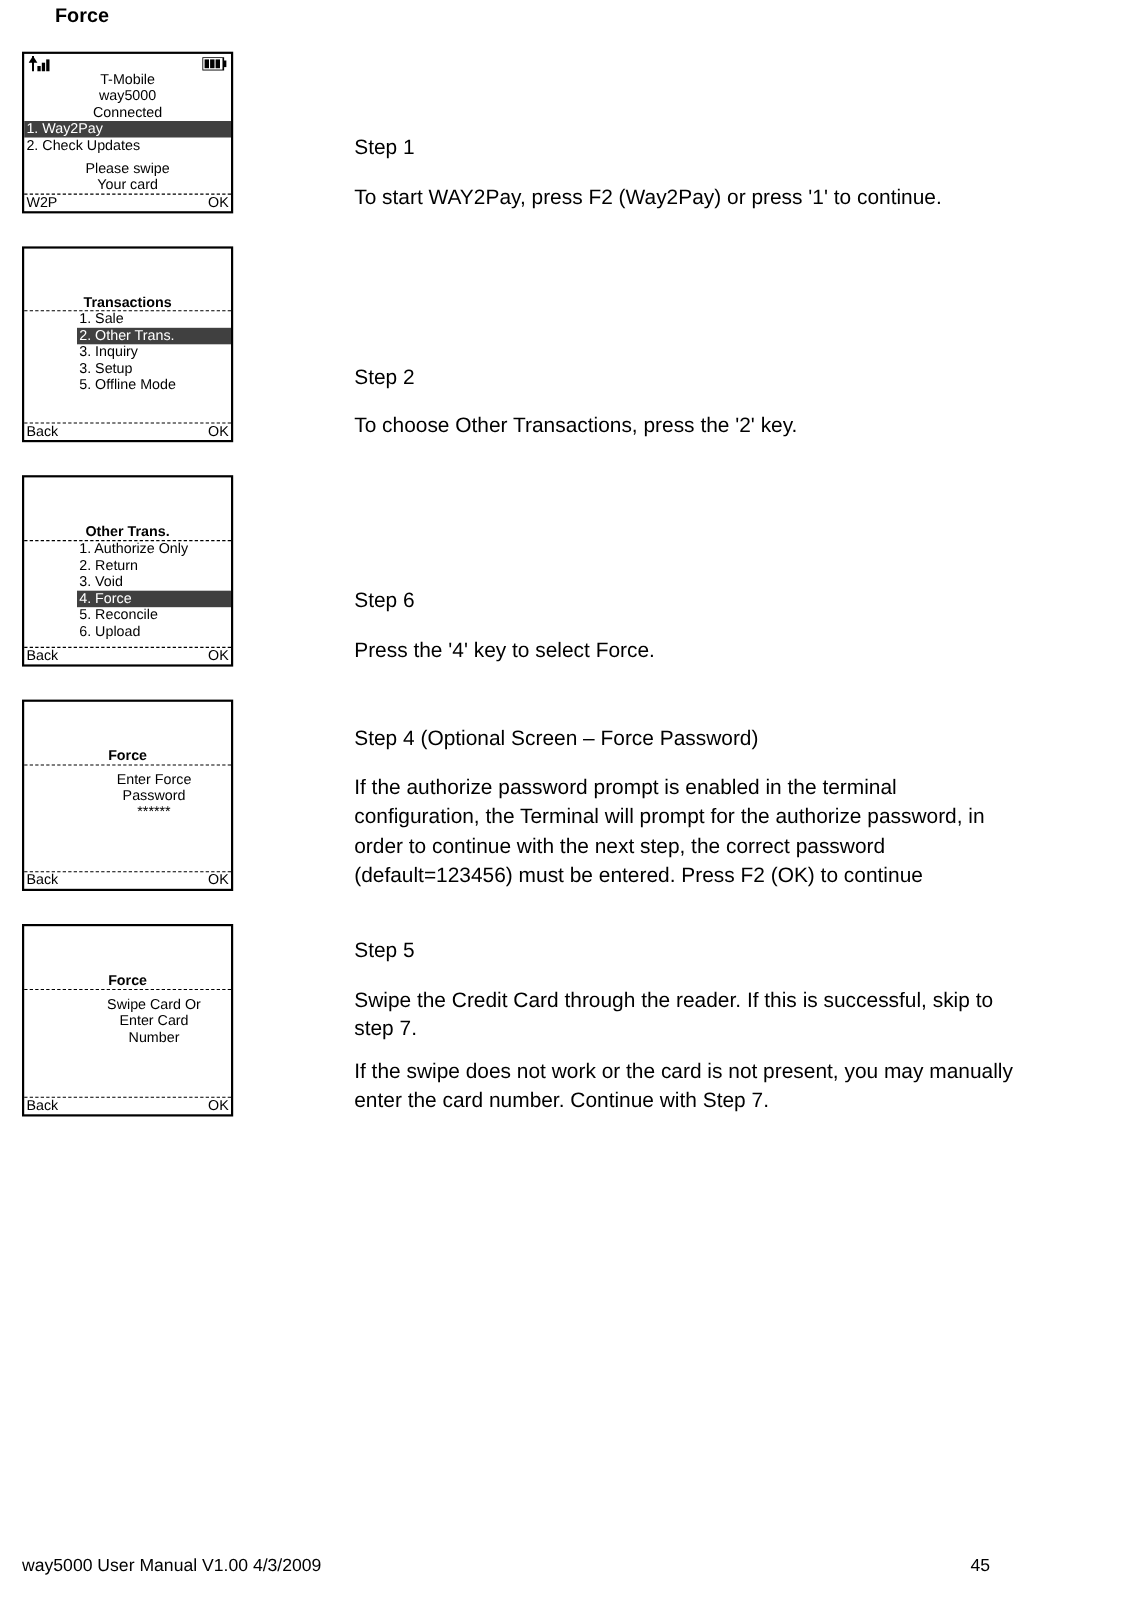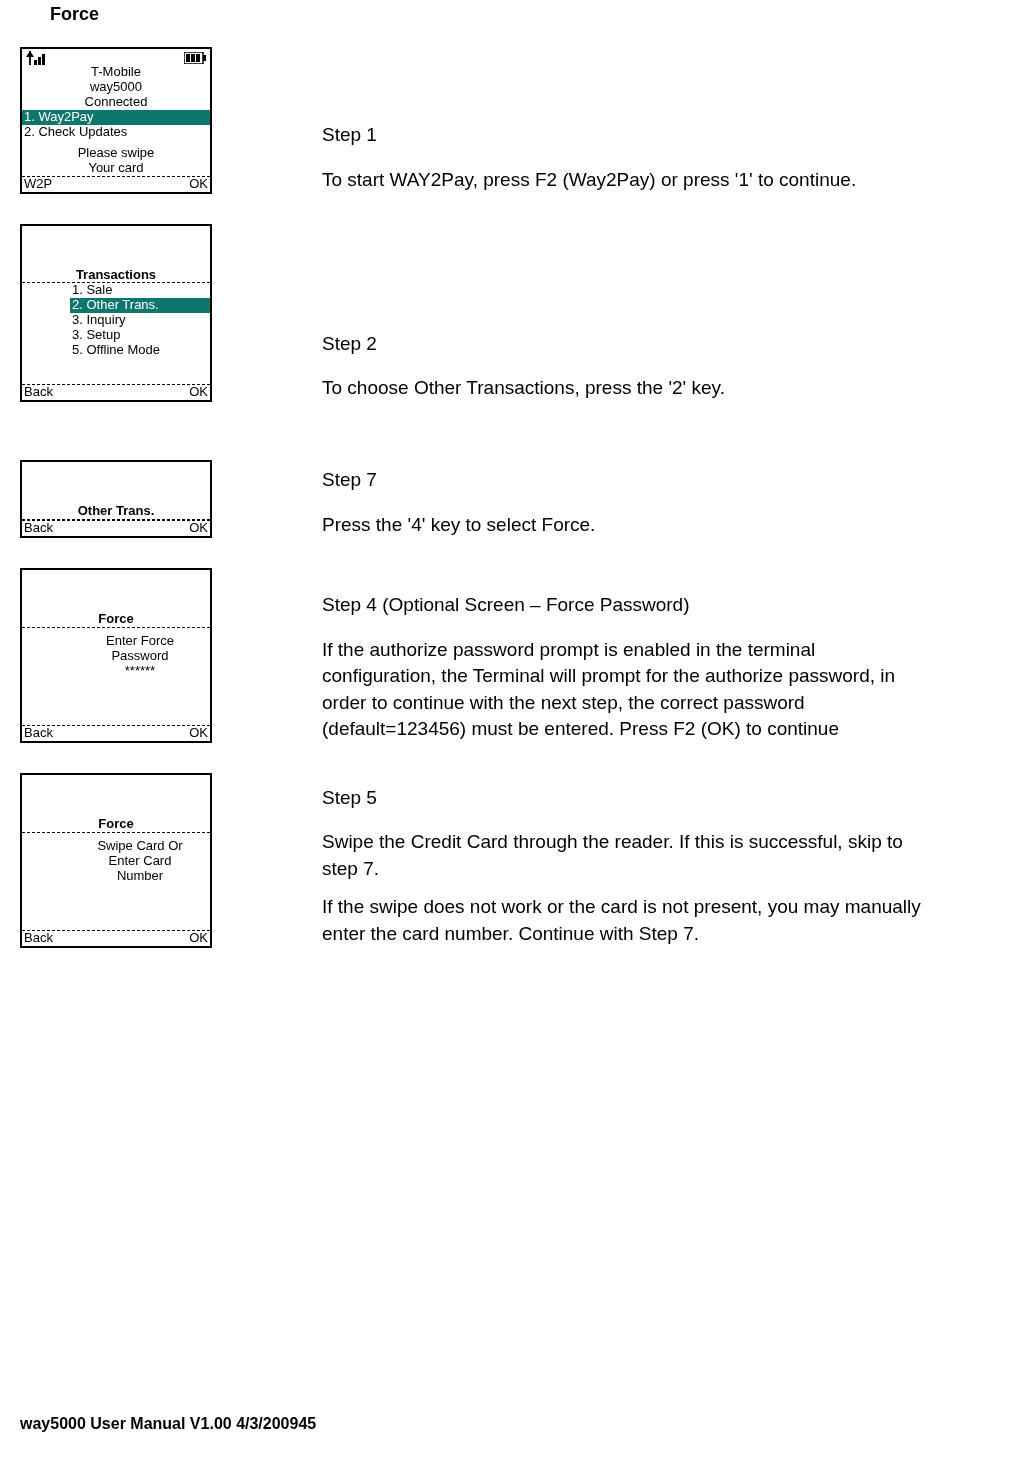--- a/index.html
+++ b/index.html
@@ -49,21 +49,21 @@
     margin-top: 42px;
   }
   .screen-center {
     text-align: center;
     padding: 0 2px;
   }
   .menu-item {
     padding: 0 2px;
   }
   .menu-item.selected {
-    background: #0f766e;
+    background: #404040;
     color: #fff;
   }
   .screen-body {
     min-height: 50px;
     margin-left: 48px;
   }
   .footer-row {
     display: flex;
     justify-content: space-between;
     border-top: 1px dashed #000;
@@ -77,23 +77,22 @@
   }
   .instructions .step-label {
     margin-bottom: 18px;
   }
   .page-footer {
     position: absolute;
     bottom: 24px;
     left: 20px;
     right: 30px;
     display: flex;
-    justify-content: flex-start;
+    justify-content: space-between;
     font-size: 16px;
-    font-weight: bold;
   }
   .spacer-small { height: 6px; }
   .spacer-med { height: 26px; }
   svg { display: block; }
 </style>
 </head>
 <body>
 
 <div class="page">
 
@@ -158,27 +157,36 @@
     </div>
     <div class="instructions" style="padding-top:20px">
       <div class="step-label">Step 2</div>
       <div>To choose Other Transactions, press the '2' key.</div>
     </div>
   </div>
 
   <div class="step-row">
     <div class="screen">
       <div class="screen-header">Other Trans.</div>
+      <div class="screen-body">
+        <div class="menu-item">1. Authorize Only</div>
+        <div class="menu-item">2. Return</div>
+        <div class="menu-item">3. Void</div>
+        <div class="menu-item selected">4. Force</div>
+        <div class="menu-item">5. Reconcile</div>
+        <div class="menu-item">6. Upload</div>
+        <div class="spacer-small"></div>
+      </div>
       <div class="footer-row">
         <span>Back</span>
         <span>OK</span>
       </div>
     </div>
     <div class="instructions" style="padding-top:35px">
-      <div class="step-label">Step 7</div>
+      <div class="step-label">Step 6</div>
       <div>Press the '4' key to select Force.</div>
     </div>
   </div>
 
   <div class="step-row">
     <div class="screen">
       <div class="screen-header">Force</div>
       <div class="screen-body">
         <div class="spacer-small"></div>
         <div class="screen-center">Enter Force</div>

